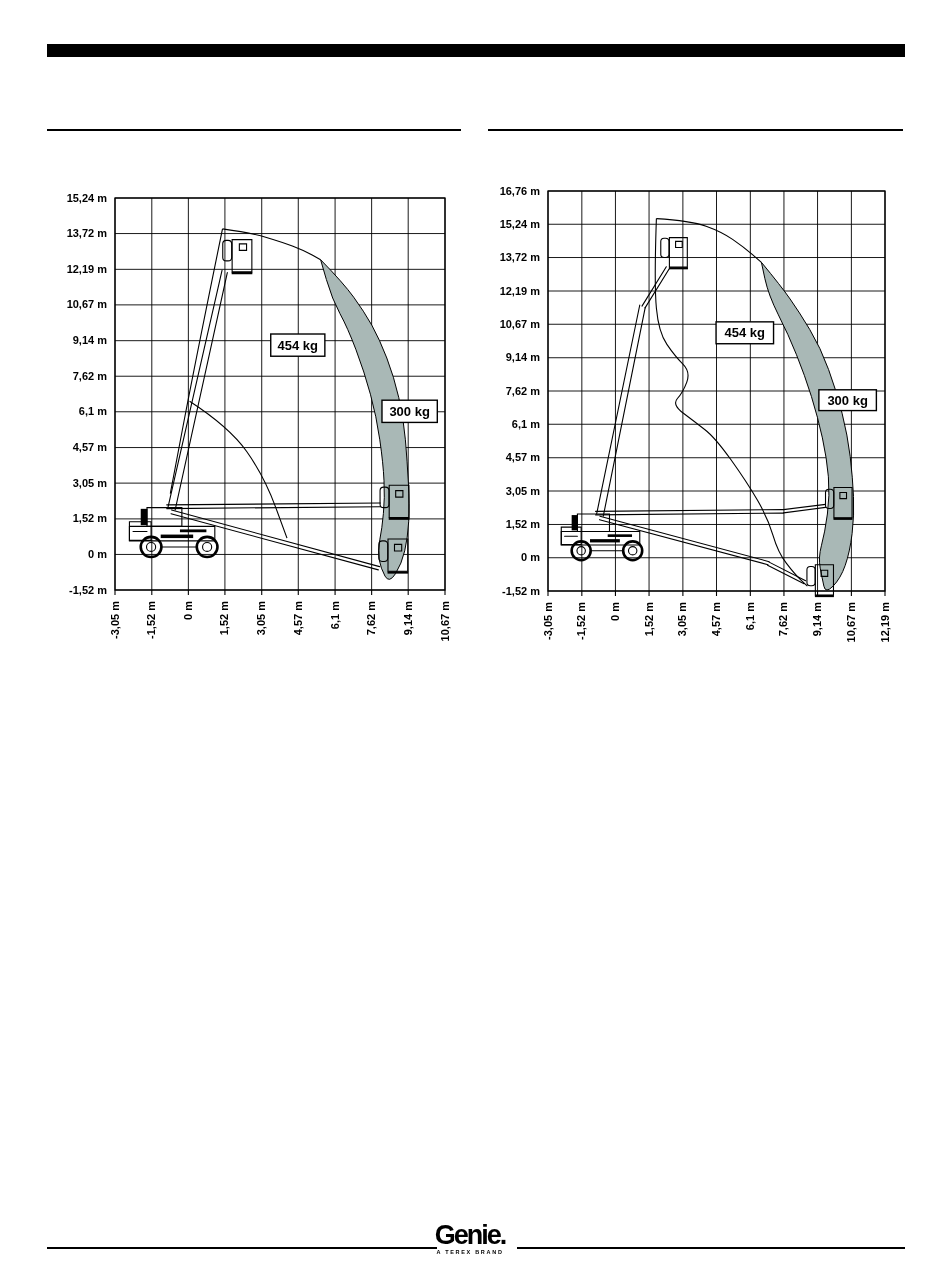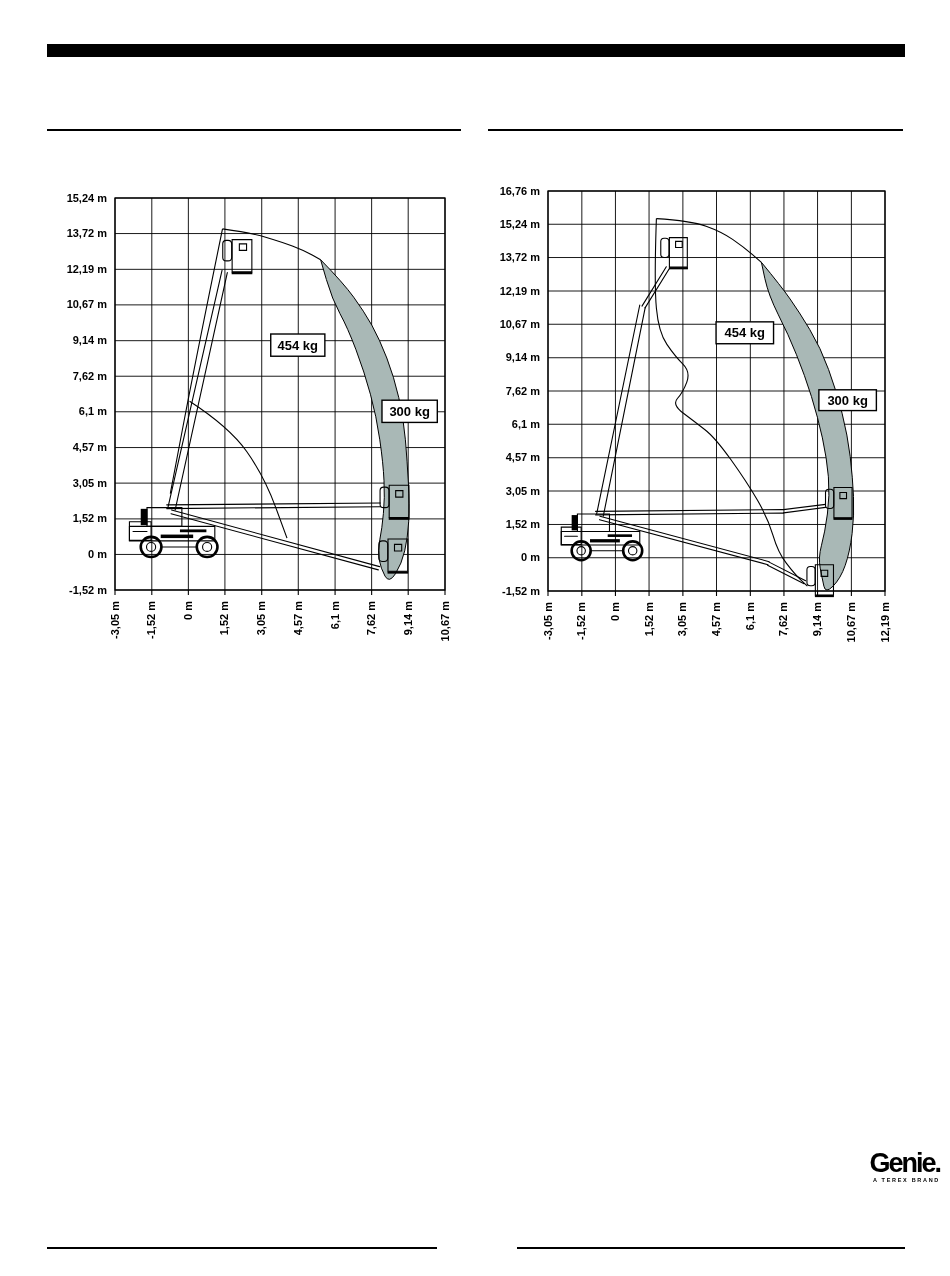--- a/index.html
+++ b/index.html
@@ -5,21 +5,21 @@
   html,body{margin:0;padding:0;background:#fff;}
   .page{position:relative;width:950px;height:1276px;background:#fff;overflow:hidden;
         font-family:"Liberation Sans",sans-serif;color:#000;}
   .header-bar{position:absolute;left:47px;top:44px;width:858px;height:13px;background:#000;}
   .rule{position:absolute;height:2px;background:#000;}
   .rule-h-left{left:47px;top:129px;width:414px;}
   .rule-h-right{left:488px;top:129px;width:415px;}
   .rule-f-left{left:47px;top:1247px;width:390px;}
   .rule-f-right{left:517px;top:1247px;width:388px;}
   .charts-svg{position:absolute;left:0;top:150px;}
-  .logo{position:absolute;left:0;top:1150px;width:940px;text-align:right;line-height:1;}
+  .logo{position:absolute;left:0;top:1222px;width:940px;text-align:center;line-height:1;}
   .logo-text{font-size:27px;font-weight:bold;letter-spacing:-2px;
              font-family:"Liberation Sans",sans-serif;}
   .logo-sub{font-size:5.5px;font-weight:bold;letter-spacing:1.7px;margin-top:1px;}
   
   svg text{fill:#000;font-family:"Liberation Sans",sans-serif;font-weight:bold;}
   .layer-grid line{stroke:#000;stroke-width:0.9;}
   .layer-grid .pframe{fill:none;stroke:#000;stroke-width:1.3;}
   .layer-grid .tick{stroke:#000;stroke-width:1.1;}
   .layer-zones path{stroke:#000;stroke-width:1;}
   .layer-lines path{fill:none;stroke:#000;stroke-width:1.1;}

